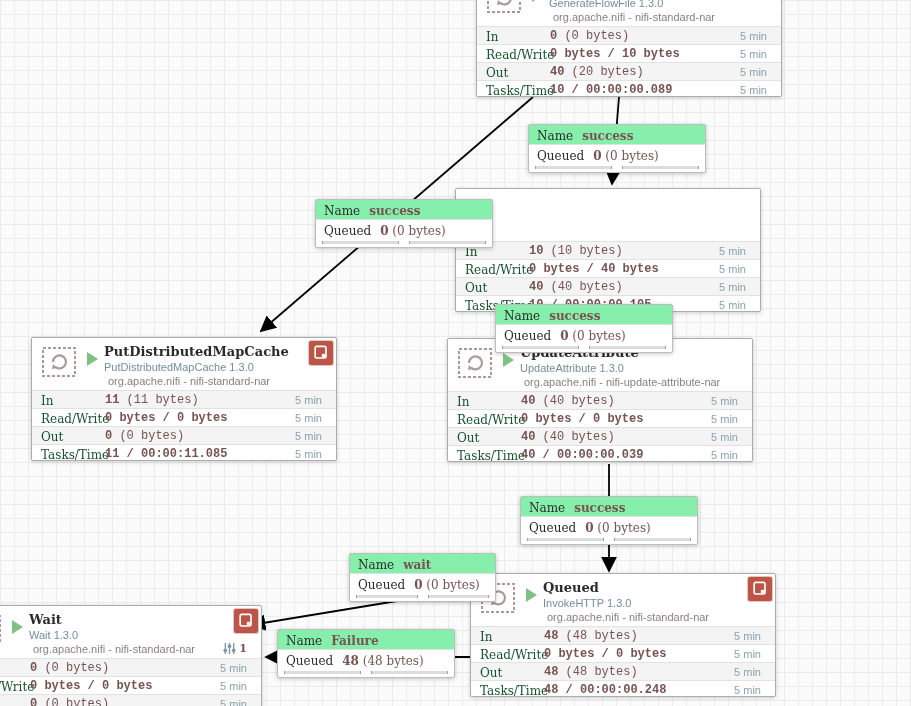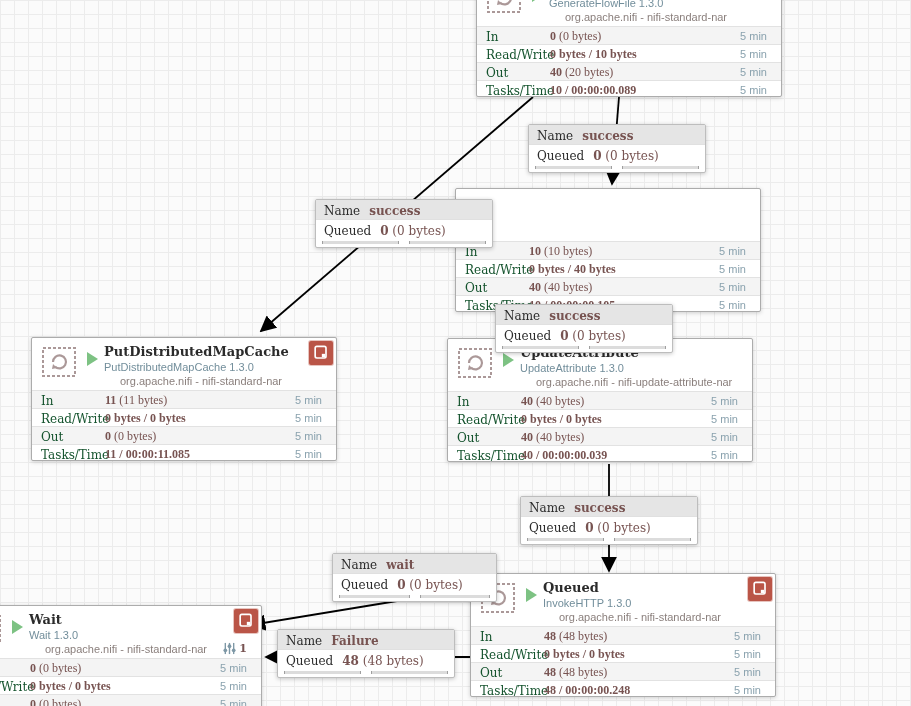--- a/index.html
+++ b/index.html
@@ -18,40 +18,40 @@
     background:#fff;border:1px solid #acacac;border-radius:2px;
     box-shadow:0 1px 4px rgba(0,0,0,.18);box-sizing:border-box;
   }
   .ptitle{position:relative;height:52px;}
   .picon{position:absolute;left:8px;top:7px;width:38px;height:34px;}
   .pplay{position:absolute;left:55px;top:14px;width:0;height:0;
     border-left:11px solid #7dc283;border-top:7px solid transparent;border-bottom:7px solid transparent;}
   .pname{position:absolute;left:72px;top:6px;font-family:"DejaVu Serif",serif;
     font-size:13px;font-weight:600;color:#2b2b2b;white-space:nowrap;}
   .ptype{position:absolute;left:72px;top:23px;font-size:11px;color:#728e9b;white-space:nowrap;}
-  .pbundle{position:absolute;left:88px;top:37px;font-size:11px;color:#8a7f7c;white-space:nowrap;}
+  .pbundle{position:absolute;left:76px;top:37px;font-size:11px;color:#8a7f7c;white-space:nowrap;}
   .bulletin{position:absolute;top:3px;right:3px;width:24px;height:24px;background:#ba5547;
     border-radius:2px;box-shadow:0 0 0 1px rgba(186,85,71,.35);display:flex;align-items:center;justify-content:center;}
   .threads{position:absolute;right:14px;top:36px;display:flex;align-items:center;gap:3px;
     font-family:"DejaVu Serif",serif;font-size:11px;font-weight:bold;color:#775351;}
   .rows{position:absolute;left:0;right:0;top:52px;}
   .row{position:relative;height:18px;line-height:18px;border-top:1px solid #e2e2e2;box-sizing:border-box;}
   .row:nth-child(odd){background:#f4f4f4;}
   .rl{margin-left:9px;font-family:"DejaVu Serif",serif;font-size:12px;color:#14532d;white-space:nowrap;}
-  .rv{position:absolute;left:73px;top:0;font-family:Liberation Serif, serif;font-size:12px;color:#775351;white-space:nowrap;}
+  .rv{position:absolute;left:73px;top:0;font-family:Liberation Mono, monospace;font-size:12px;color:#775351;white-space:nowrap;}
   .rv b{font-weight:bold;}
   .rv i{font-style:normal;}
   .rw{position:absolute;right:14px;top:0;font-size:11px;color:#8aa2ae;text-align:center;}
   
   .clabel{
     position:absolute;width:178px;z-index:3;background:#fff;
     border:1px solid #bdbdbd;border-radius:2px;box-shadow:0 1px 4px rgba(0,0,0,.22);box-sizing:border-box;
   }
   .crow{position:relative;height:19px;line-height:19px;padding:0 8px;white-space:nowrap;}
-  .cname{background:#e5e5e5;border-bottom:1px solid #e0e0e0;}
+  .cname{background:#86efac;border-bottom:1px solid #e0e0e0;}
   .cl{font-family:"DejaVu Serif",serif;font-size:12px;color:#2b2b2b;margin-right:9px;}
   .cv{font-family:"DejaVu Serif",serif;font-size:12px;color:#775351;}
   .cname .cv{font-weight:bold;}
   .cv b{font-weight:bold;}
   .cv i{font-style:normal;}
   .cbars{display:flex;gap:10px;align-items:center;height:6px;padding:0 6px 2px 6px;}
   .bar{flex:1;height:3px;background:#dcdcdc;border-left:1px solid #9f9f9f;border-right:1px solid #9f9f9f;}
 </style>
 </head>
 <body>
@@ -257,21 +257,21 @@
 
   <div class="clabel" style="left:520px;top:496px">
     <div class="crow cname"><span class="cl">Name</span><span class="cv">success</span></div>
     <div class="crow"><span class="cl">Queued</span><span class="cv"><b>0</b><i> (0 bytes)</i></span></div>
     <div class="cbars">
         <span class="bar"></span>
         <span class="bar"></span>
       </div>
   </div>
 
-  <div class="clabel" style="left:332px;top:553px;width:165px">
+  <div class="clabel" style="left:349px;top:553px;width:147px">
     <div class="crow cname"><span class="cl">Name</span><span class="cv">wait</span></div>
     <div class="crow"><span class="cl">Queued</span><span class="cv"><b>0</b><i> (0 bytes)</i></span></div>
     <div class="cbars">
         <span class="bar"></span>
         <span class="bar"></span>
       </div>
   </div>
 
   <div class="clabel" style="left:277px;top:629px">
     <div class="crow cname"><span class="cl">Name</span><span class="cv">Failure</span></div>

